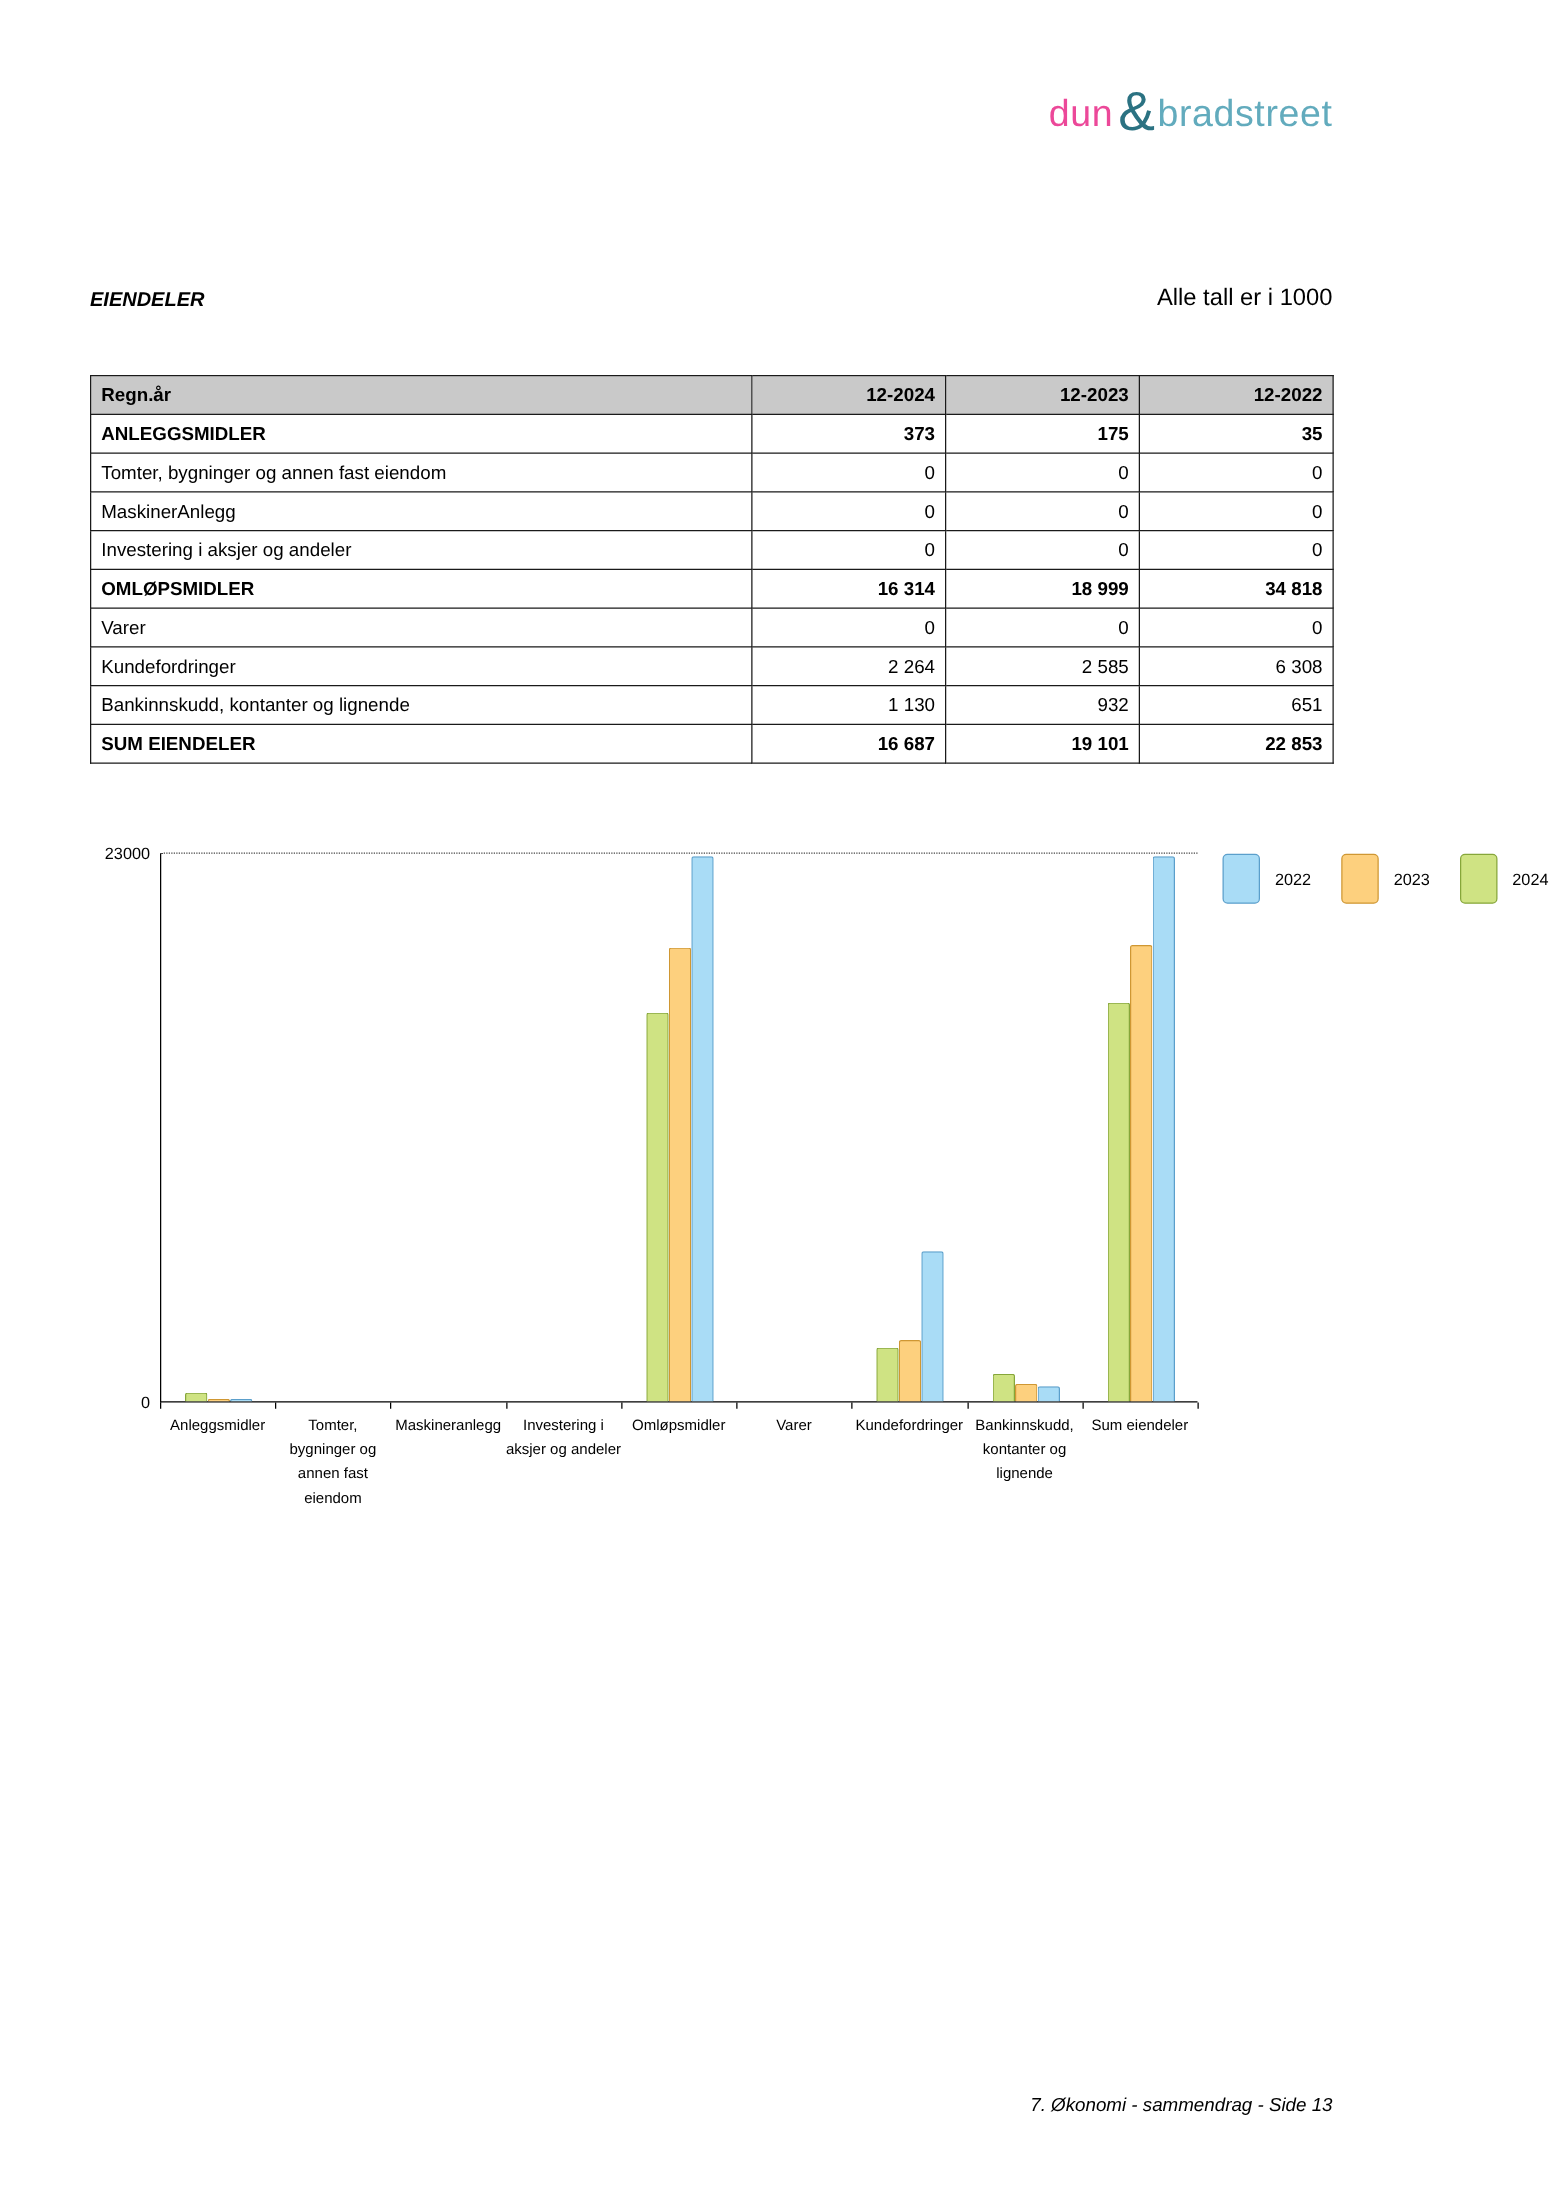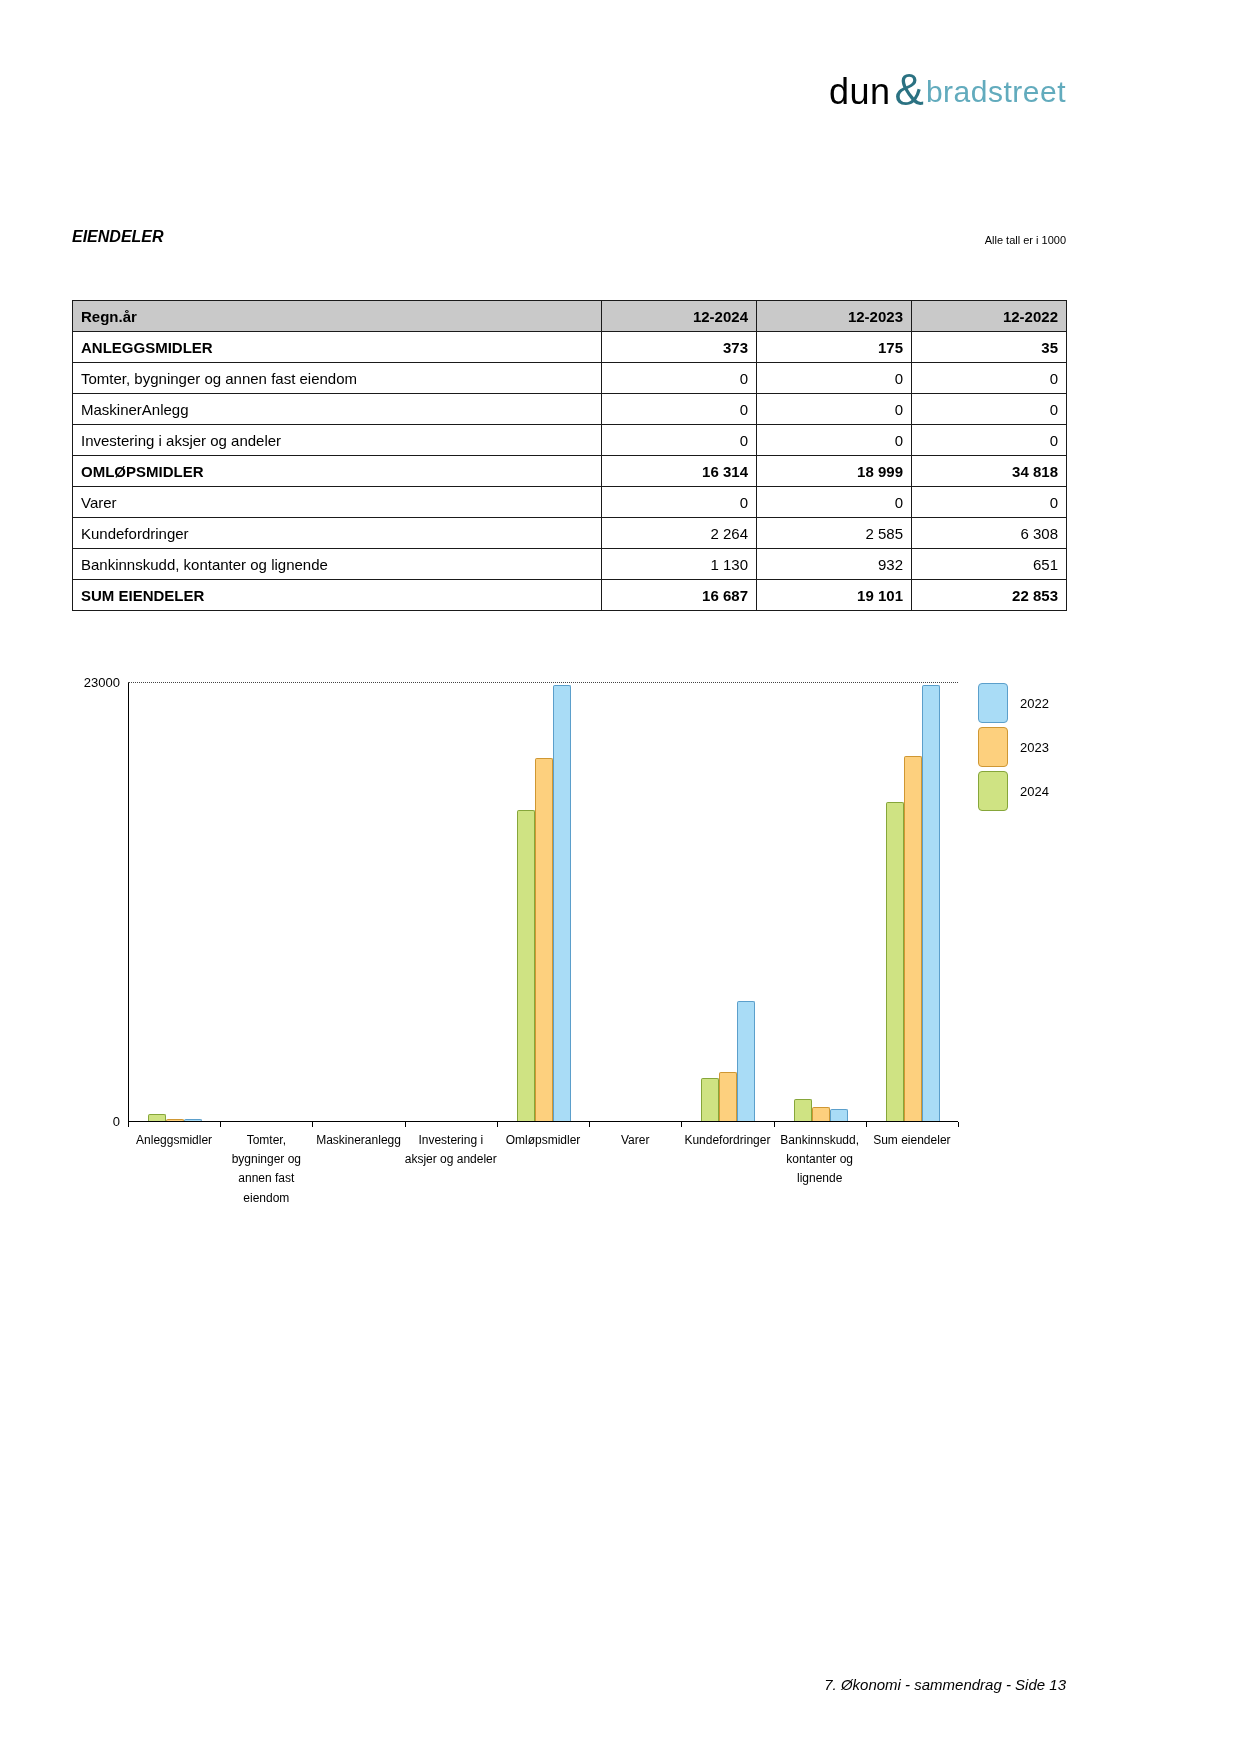--- a/index.html
+++ b/index.html
@@ -2,28 +2,28 @@
 <html><head>
 <meta charset="utf-8">
 <style>
   * { margin:0; padding:0; box-sizing:border-box; }
   html,body { background:#ffffff; }
   body { font-family:"Liberation Sans", sans-serif; color:#000; }
   .page { position:relative; width:1241px; height:1754px; background:#fff; margin:0 auto; overflow:hidden; }
 
   
   .logo { position:absolute; top:70px; right:175px; display:flex; align-items:center; line-height:1; }
-  .logo .word1 { font-size:36px; color:#000000; letter-spacing:0.5px; }
+  .logo .word1 { font-size:30px; color:#ec4899; letter-spacing:0.5px; }
   .logo .amp { font-size:44px; color:#2b7282; margin:0 2px 0 4px; font-weight:400; position:relative; top:-2px; }
   .logo .word2 { font-size:30px; color:#62abbd; letter-spacing:0.5px; }
 
   
   .section-header { position:absolute; top:228px; left:72px; width:994px; display:flex; justify-content:space-between; align-items:flex-end; }
   .section-title { font-size:16px; font-weight:bold;font-style:italic; }
-  .section-note { font-size:11px; }
+  .section-note { font-size:19px; }
 
   
   .assets-table { position:absolute; top:253px; left:72px; width:994px; border-collapse:collapse; font-size:15px; table-layout:fixed;margin-top:47px; }
   .assets-table th, .assets-table td { border:1px solid #1a1a1a; padding:5px 8px; height:31px; overflow:hidden; white-space:nowrap; }
   .assets-table th { background:#c9c9c9; font-weight:bold; }
   .assets-table th.label-cell { text-align:left; }
   .assets-table th.num-cell, .assets-table td.num-cell { text-align:right; }
   .assets-table col.c-label { width:529px; }
   .assets-table col.c-num { width:155px; }
   .assets-table tr.bold-row td { font-weight:bold; }
@@ -36,21 +36,21 @@
   .ytick-label { position:absolute; font-size:13px; text-align:right; width:48px; }
   .ytick-top { left:0; top:20px; }
   .ytick-bottom { left:0; top:459px; }
   .bar-group { position:absolute; bottom:0; height:100%; display:flex; align-items:flex-end; justify-content:center; }
   .bar { width:18px; border:1px solid #666; border-bottom:none; border-radius:2px 2px 0 0; }
   .axis-tick { position:absolute; width:1px; height:5px; background:#000; top:467px; }
   .cat-labels { position:absolute; left:56px; top:476px; width:830px; height:110px; }
   .cat-label { position:absolute; top:0; text-align:center; font-size:12px; line-height:1.6; white-space:normal; }
 
   
-  .legend { position:absolute; left:906px; top:28px; display:flex; flex-direction:column; gap:4px; }
+  .legend { position:absolute; left:906px; top:28px; display:flex; flex-direction:row; gap:24px; }
   .legend-item { display:flex; align-items:center; gap:12px; }
   .legend-swatch { display:inline-block; width:30px; height:40px; border:1px solid #888; border-radius:4px; }
   .legend-label { font-size:13px; }
 
   
   .footer { position:absolute; top:1676px; right:175px; font-size:15px; text-align:right;font-style:italic; }
 </style>
 </head>
 <body>
 

